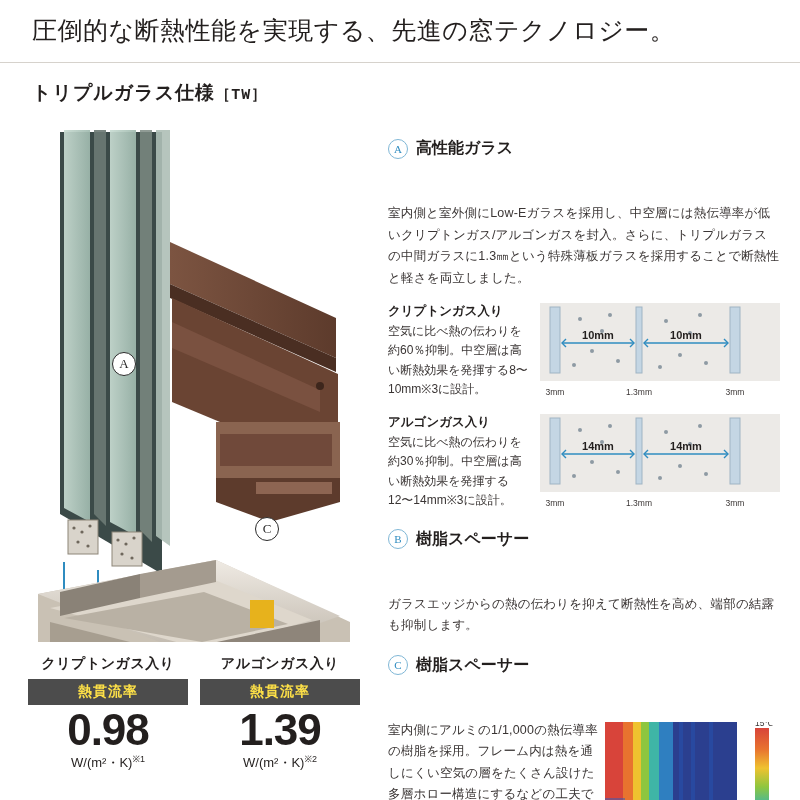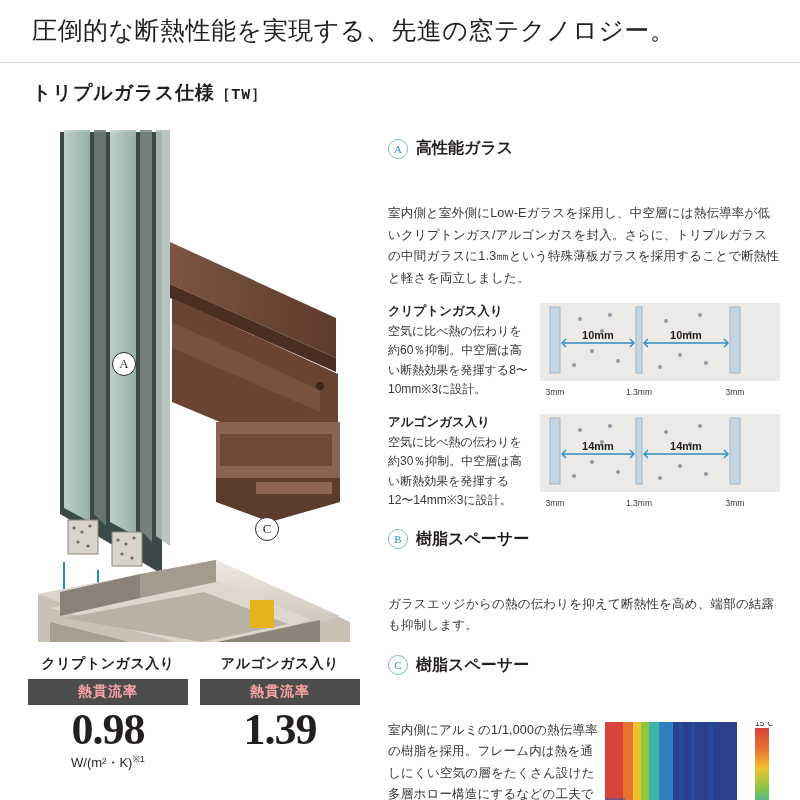--- a/index.html
+++ b/index.html
@@ -49,26 +49,26 @@
   #ca { left:92px; top:230px; }
   #cc { left:235px; top:395px; }
 
   
   .specs { position:absolute; left:20px; top:655px; width:350px; height:140px; }
   .spec { position:absolute; top:0; width:160px; text-align:center; }
   .spec.first { left:8px; }
   .spec.second { left:180px; }
   .spec-title { font-size:14px; font-weight:bold; letter-spacing:0.5px; }
   .spec-band {
-    margin-top:6px; background:#4c4c4c; color:#fca5a5;
+    margin-top:6px; background:#4c4c4c; color:#fde047;
     font-size:14px; font-weight:bold; padding:4px 0; letter-spacing:1px;
   }
   .spec-value {
     font-size:44px; font-weight:bold; line-height:1.12;
-    font-family:Liberation Serif, serif; letter-spacing:-1px;
+    font-family:Liberation Sans, sans-serif; letter-spacing:-1px;
   }
   .spec-unit { font-size:13px; margin-top:-2px; }
   .spec-unit sup { font-size:9px; }
 
   
   .right { position:absolute; left:388px; top:138px; width:392px; }
 
   .sec-head {
     display:flex; align-items:center; gap:8px;
     margin-bottom:6px;
@@ -194,20 +194,21 @@
     <div class="spec first">
       <div class="spec-title">クリプトンガス入り</div>
       <div class="spec-band">熱貫流率</div>
       <div class="spec-value">0.98</div>
       <div class="spec-unit"><span>W/(m²・K)</span><sup>※1</sup></div>
     </div>
     <div class="spec second">
       <div class="spec-title">アルゴンガス入り</div>
       <div class="spec-band">熱貫流率</div>
       <div class="spec-value">1.39</div>
+      <div class="spec-unit"><span>W/(m²・K)</span><sup>※2</sup></div>
     </div>
   </div>
 
   <div class="right">
 
     <div class="sec">
       <div class="sec-head">
         <div class="badge">A</div>
         <div class="sec-title">高性能ガラス</div>
       </div>

